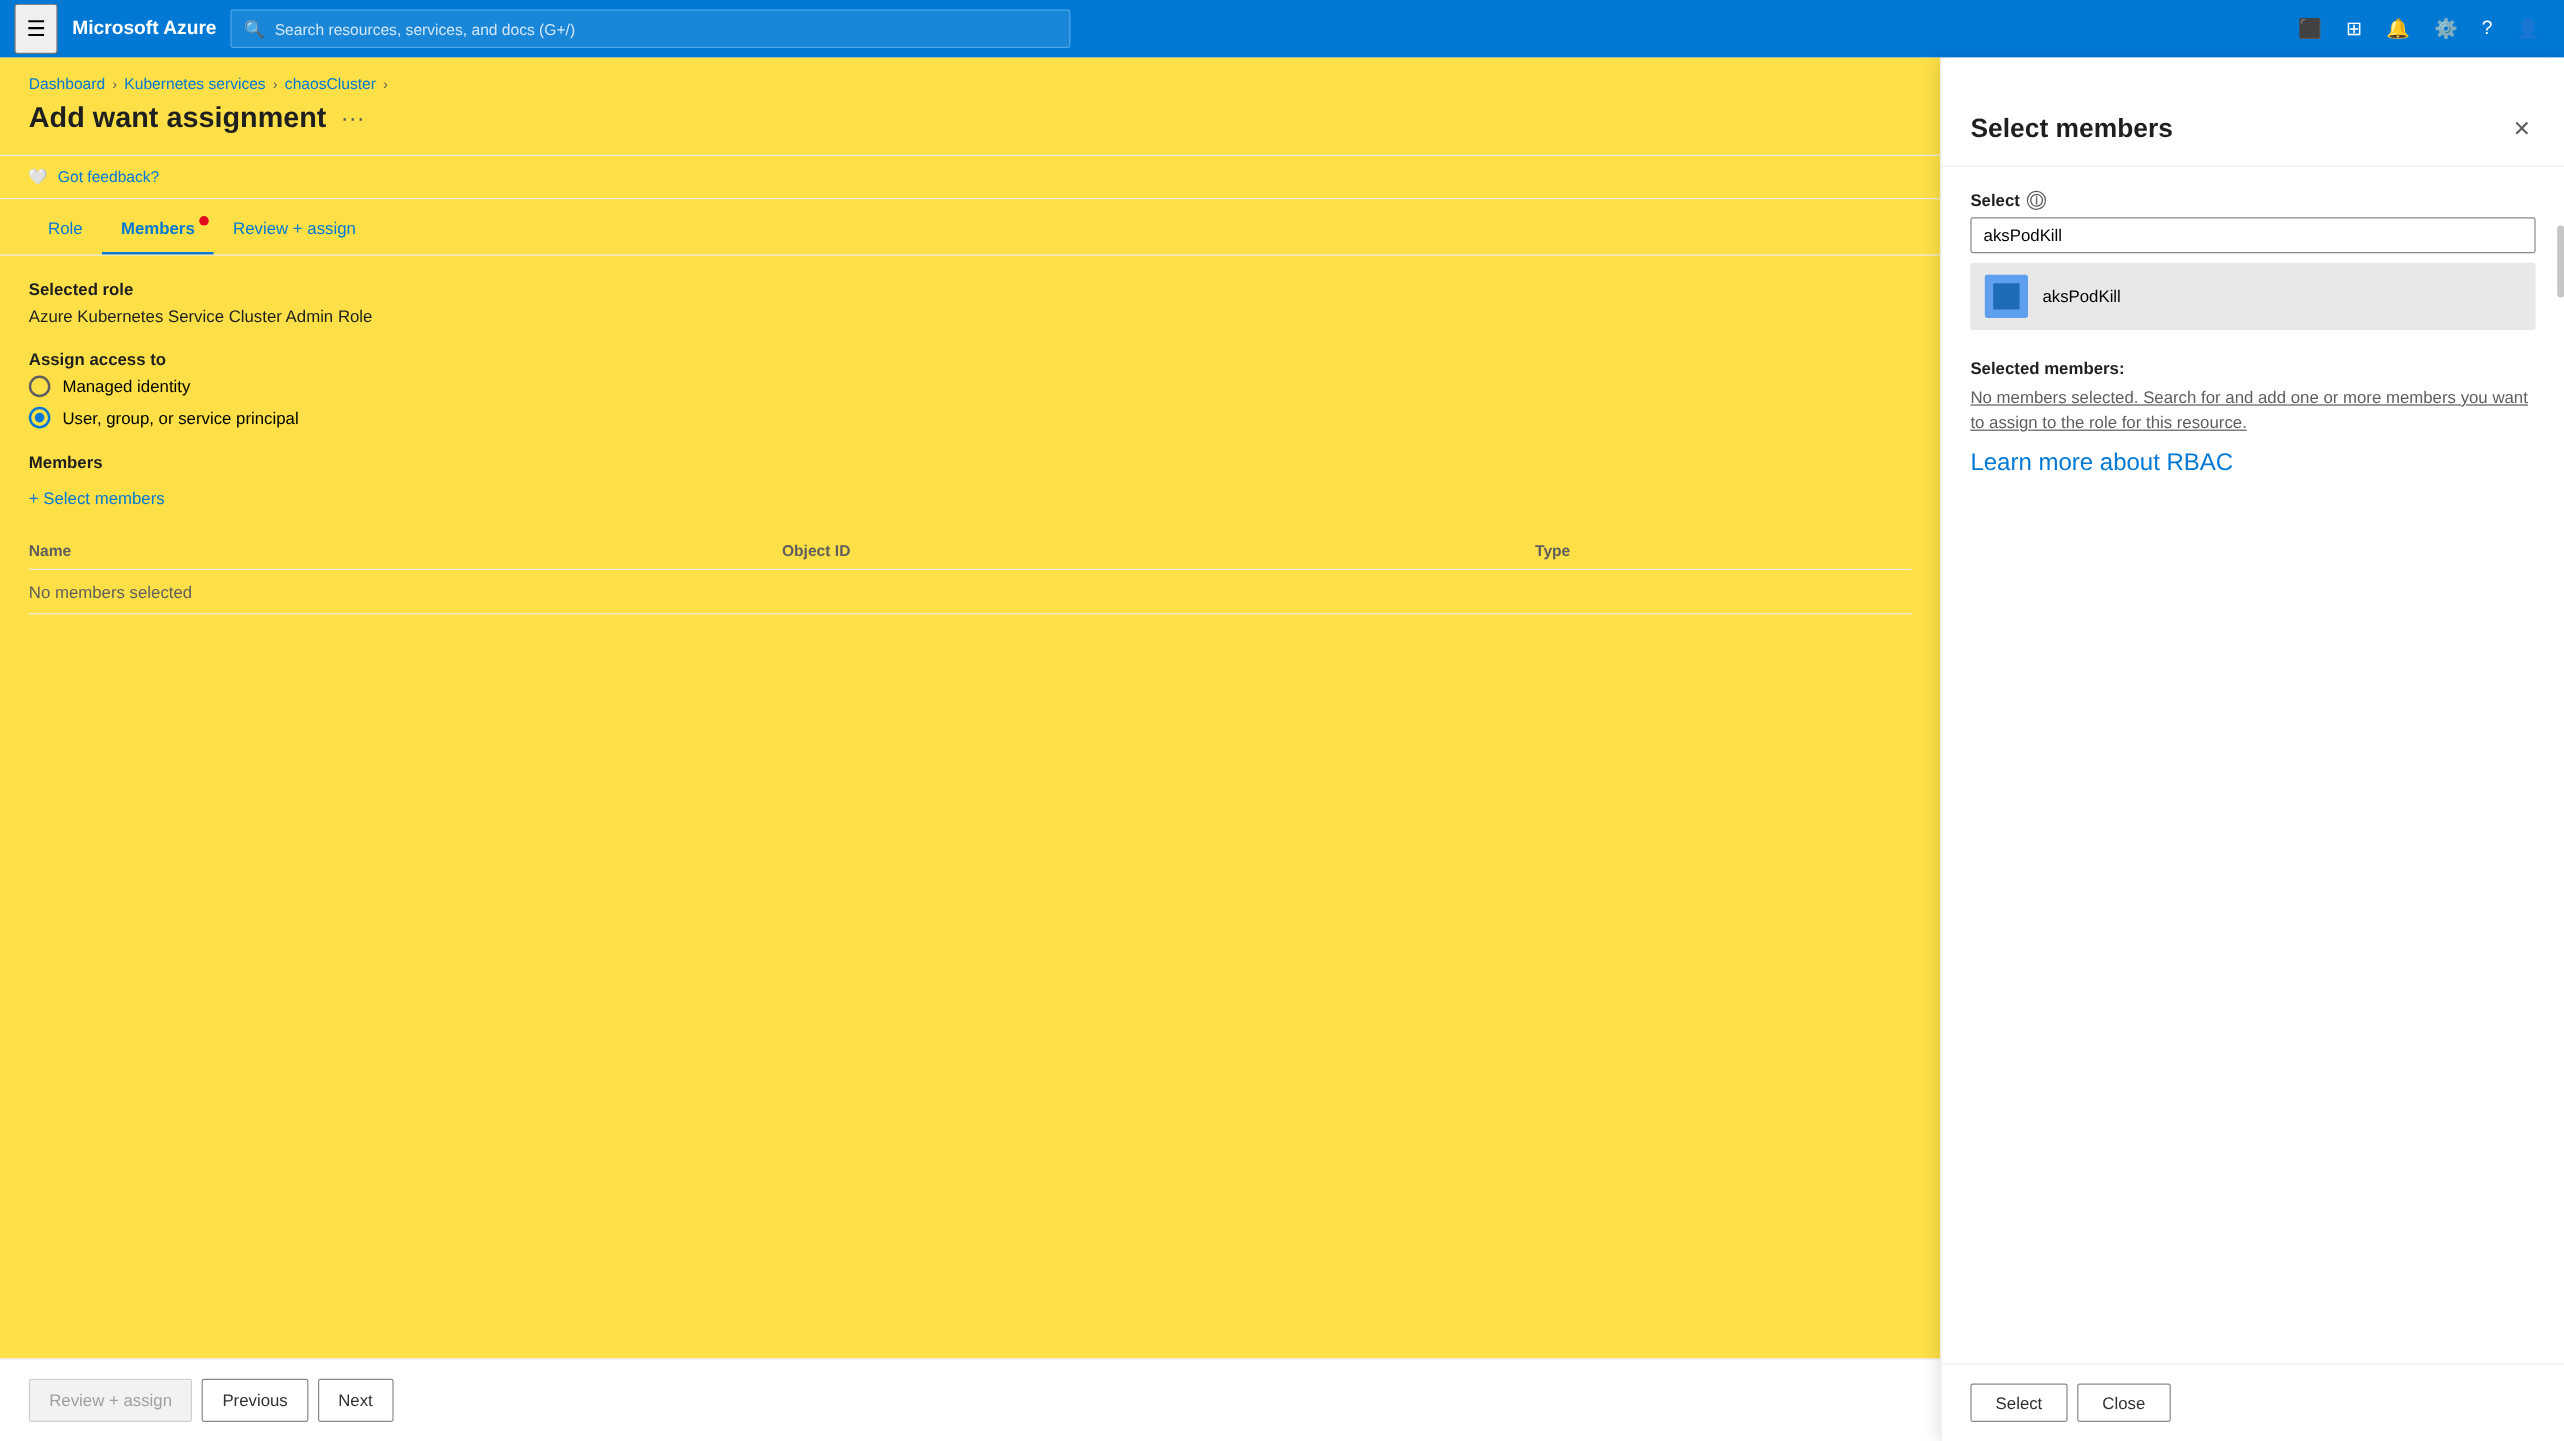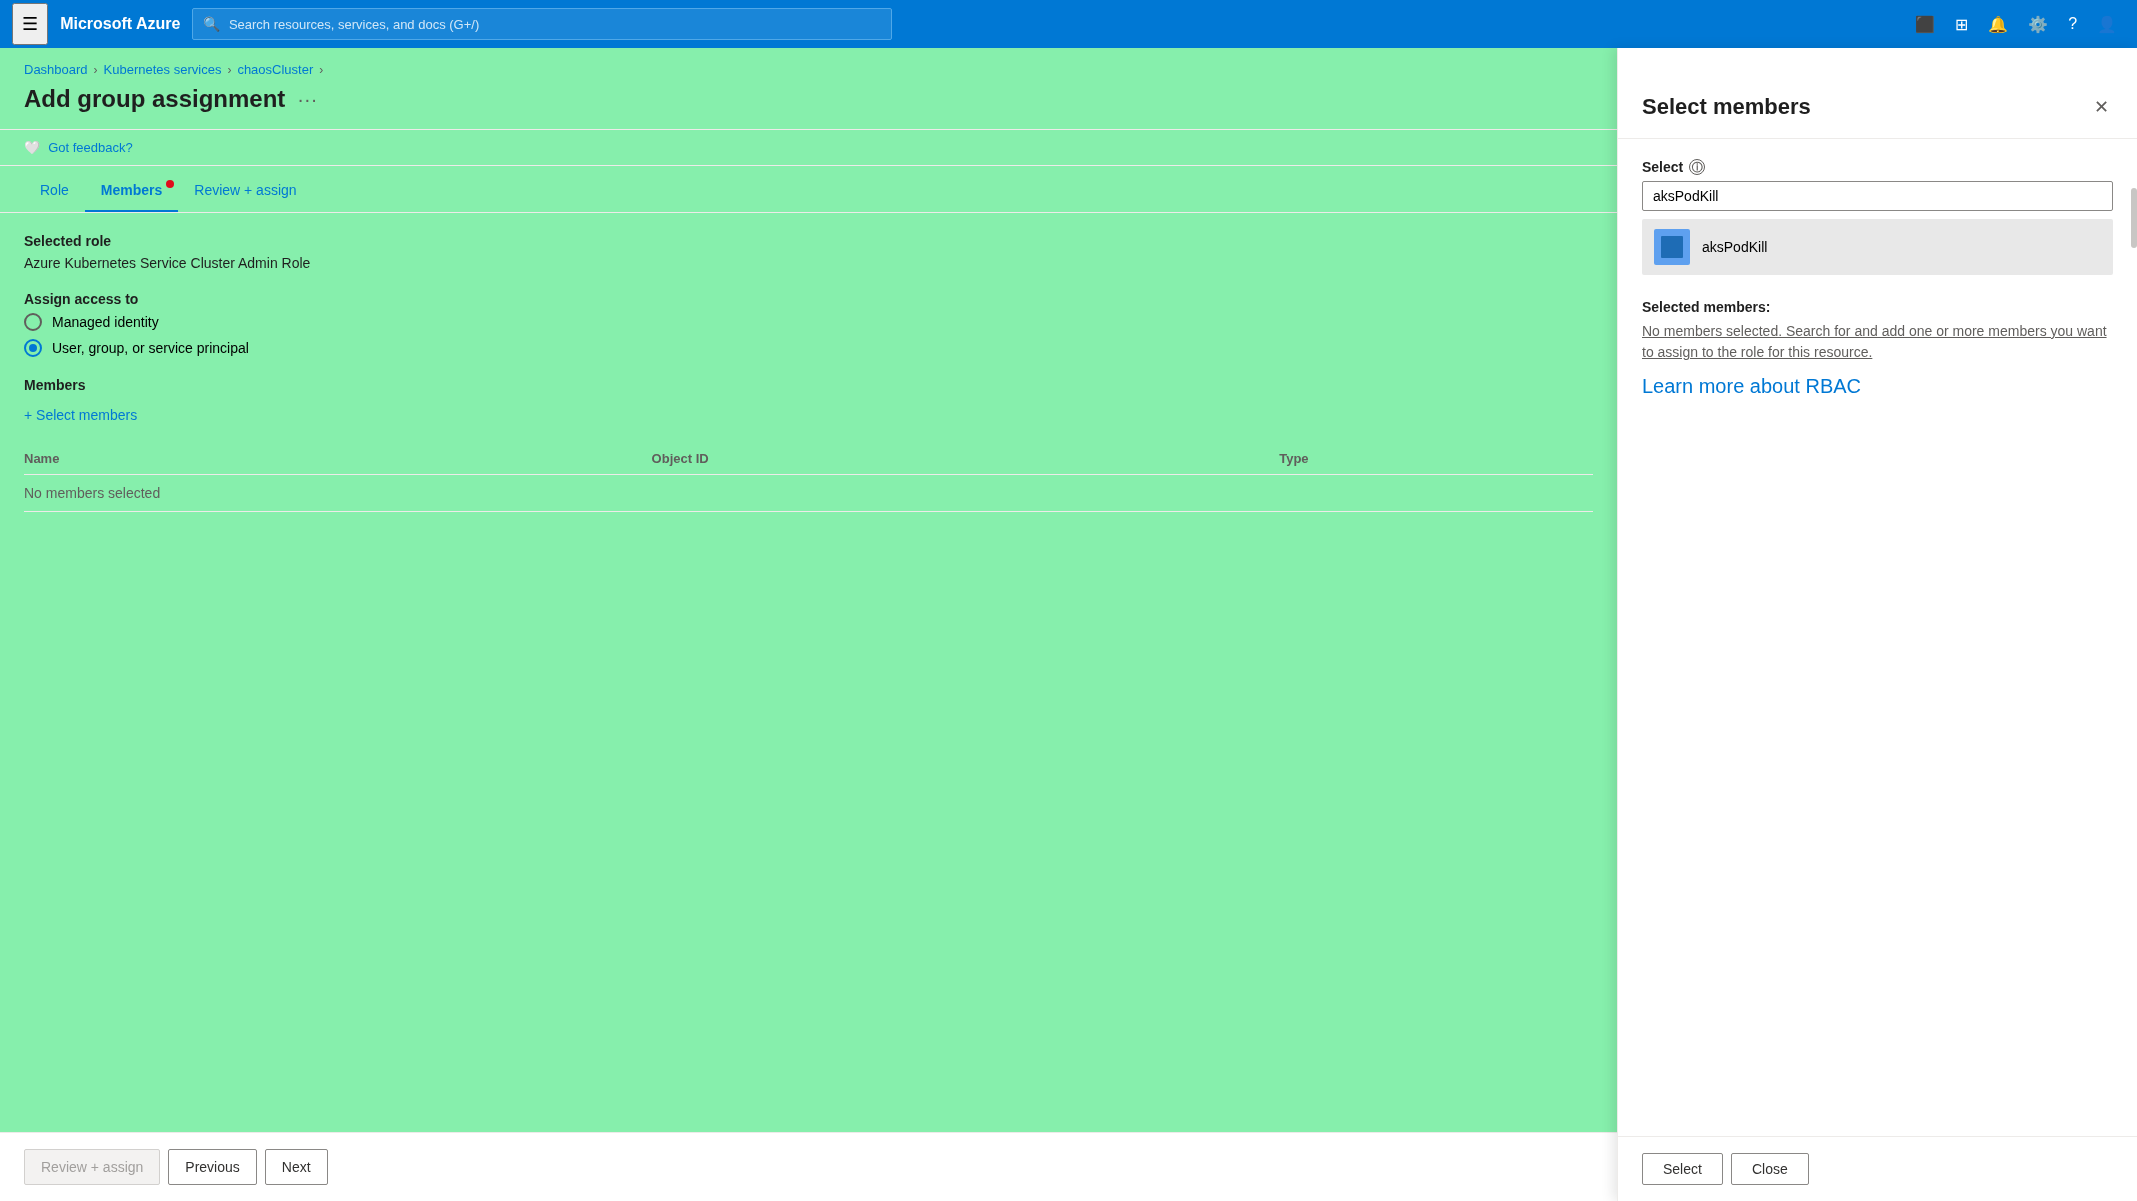--- a/index.html
+++ b/index.html
@@ -65,21 +65,21 @@
     
     .main-wrapper {
       display: flex;
       height: calc(100vh - 48px);
       position: relative;
     }
 
     
     .left-panel {
       flex: 1;
-      background: #86efac;
+      background: #fde047;
       overflow-y: auto;
       padding: 0;
       display: flex;
       flex-direction: column;
     }
 
     
     .breadcrumb {
       padding: 14px 24px 0 24px;
       display: flex;
@@ -467,21 +467,21 @@
     <div class="breadcrumb">
       <a href="#">Dashboard</a>
       <span class="breadcrumb-sep">›</span>
       <a href="#">Kubernetes services</a>
       <span class="breadcrumb-sep">›</span>
       <a href="#">chaosCluster</a>
       <span class="breadcrumb-sep">›</span>
     </div>
 
     <div class="page-title-area">
-      <h1 class="page-title">Add group assignment</h1>
+      <h1 class="page-title">Add want assignment</h1>
       <span class="page-title-more">···</span>
     </div>
 
     <div class="feedback-bar">
       <span>🤍</span>
       <span>Got feedback?</span>
     </div>
 
     <div class="tabs">
       <a class="tab" href="#">Role</a>

